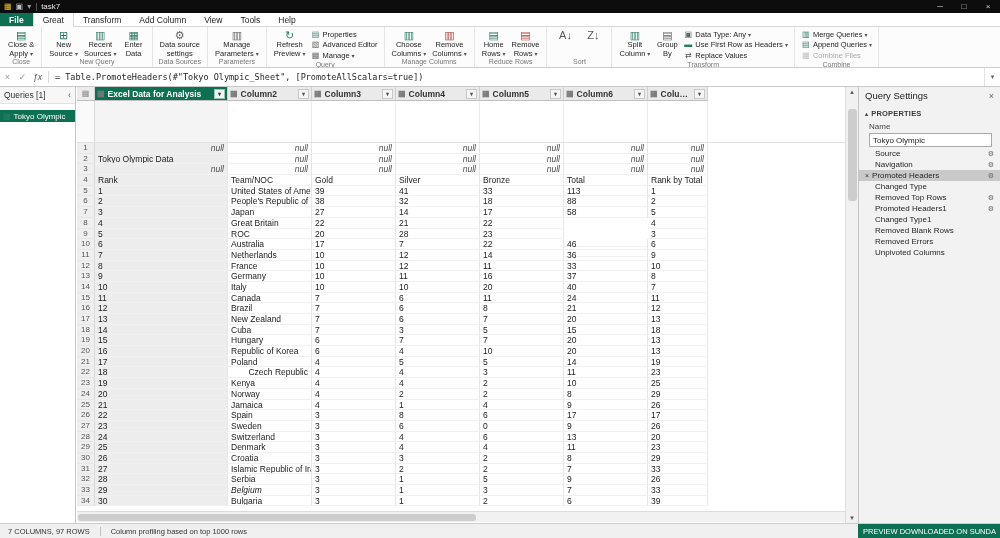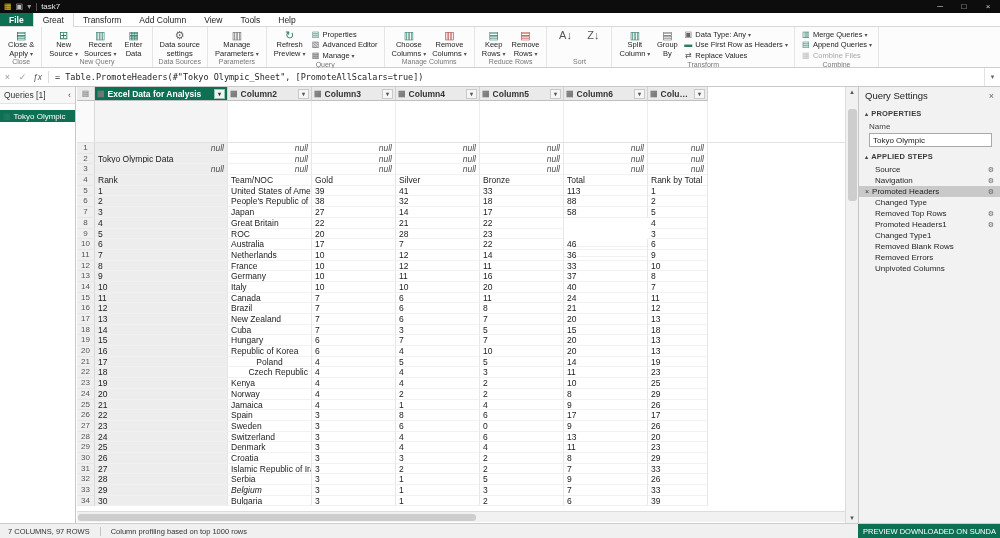--- a/index.html
+++ b/index.html
@@ -238,21 +238,21 @@
             </div>
           </div>
         </div>
         <div class="rgroup-label">Manage Columns</div>
       </div>
       <div class="rgroup">
         <div class="rgroup-body">
           <div class="rbtn-big">
             <span class="icon" style="color: rgb(43, 122, 102);">▤</span>
             <div class="rbtn-lines">
-              <div>Keep</div>
+              <div>Home</div>
               <div>Rows<span class="caret">▾</span></div>
             </div>
           </div>
           <div class="rbtn-big">
             <span class="icon" style="color: rgb(179, 68, 62);">▤</span>
             <div class="rbtn-lines">
               <div>Remove</div>
               <div>Rows<span class="caret">▾</span></div>
             </div>
           </div>
@@ -596,21 +596,21 @@
           <div class="gcell" style="width: 84px; min-width: 84px;">Republic of Korea</div>
           <div class="gcell" style="width: 84px; min-width: 84px;">6</div>
           <div class="gcell" style="width: 84px; min-width: 84px;">4</div>
           <div class="gcell" style="width: 84px; min-width: 84px;">10</div>
           <div class="gcell" style="width: 84px; min-width: 84px;">20</div>
           <div class="gcell" style="width: 60px; min-width: 60px;">13</div>
         </div>
         <div class="grow">
           <div class="gnum">21</div>
           <div class="gcell selcol" style="width: 133px; min-width: 133px;">17</div>
-          <div class="gcell" style="width: 84px; min-width: 84px; text-align: center;">Poland</div>
+          <div class="gcell" style="width: 84px; min-width: 84px;">Poland</div>
           <div class="gcell" style="width: 84px; min-width: 84px;">4</div>
           <div class="gcell" style="width: 84px; min-width: 84px;">5</div>
           <div class="gcell" style="width: 84px; min-width: 84px;">5</div>
           <div class="gcell" style="width: 84px; min-width: 84px;">14</div>
           <div class="gcell" style="width: 60px; min-width: 60px;">19</div>
         </div>
         <div class="grow">
           <div class="gnum">22</div>
           <div class="gcell selcol" style="width: 133px; min-width: 133px;">18</div>
           <div class="gcell" style="width: 84px; min-width: 84px; text-align: right;">Czech Republic</div>
@@ -756,24 +756,20 @@
     <div class="qs-title">
       <span>Query Settings</span>
       <span class="icon" style="color: rgb(102, 102, 102);">×</span>
     </div>
     <div class="qs-sec">
       <span class="icon" style="color: rgb(68, 68, 68);">▴</span>
       <span>PROPERTIES</span>
     </div>
     <div class="qs-name-label">Name</div>
     <input class="qs-input" value="Tokyo Olympic" style="">
-    <div class="qs-sec">
-      <span class="icon" style="color: rgb(68, 68, 68);">▴</span>
-      <span>APPLIED STEPS</span>
-    </div>
     <div class="steps">
         <div class="step">
           <span>Source</span>
           <span class="gear">⚙</span>
         </div>
         <div class="step">
           <span>Navigation</span>
           <span class="gear">⚙</span>
         </div>
         <div class="step selected">

